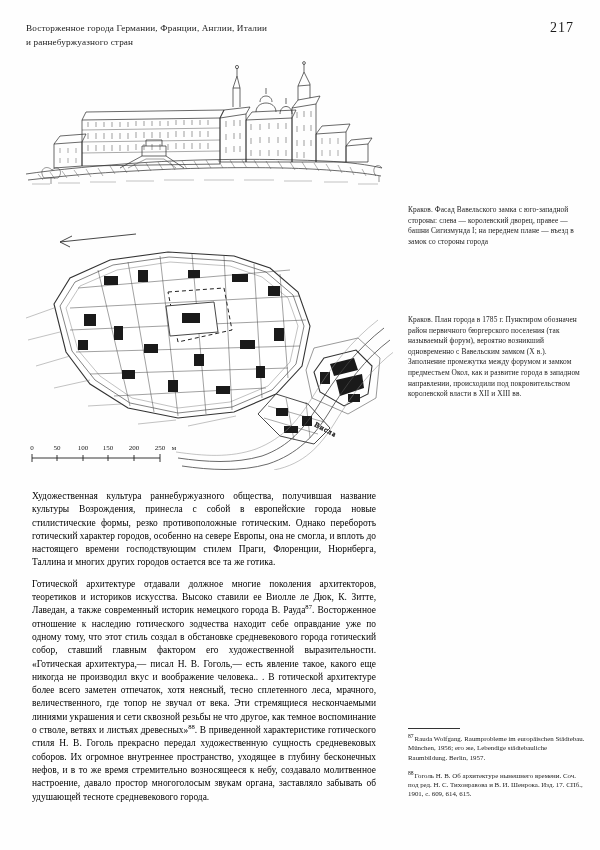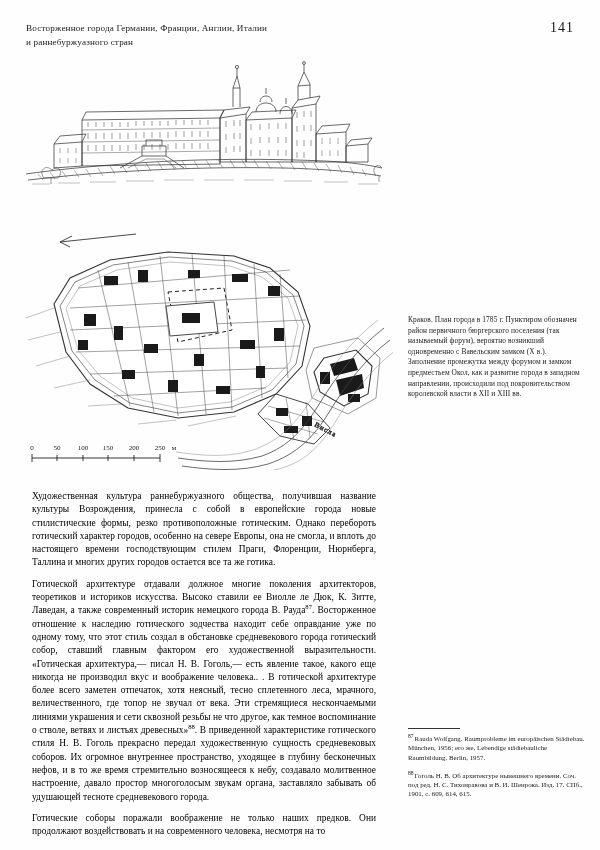--- a/index.html
+++ b/index.html
@@ -103,21 +103,21 @@
 </style>
 </head>
 <body>
 
 <div class="page">
 
   <div class="runhead">
     <div>Восторженное города Германии, Франции, Англии, Италии</div>
     <div>и раннебуржуазного стран</div>
   </div>
-  <div class="folio">141</div>
+  <div class="folio">217</div>
 
   <div class="engraving">
     <svg width="360" height="128" viewBox="0 0 360 128" xmlns="http://www.w3.org/2000/svg">
       <g fill="none" stroke="#2a2a2a" stroke-width="0.7">
 
         <path d="M2 116 C 30 112, 52 110, 74 108 C 110 105, 140 103, 175 102 C 215 101, 255 101, 300 103 C 325 104, 345 107, 358 110"></path>
         <path d="M4 122 C 40 118, 70 115, 110 113 C 160 110, 210 109, 260 110 C 300 111, 335 114, 357 118"></path>
 
         <g stroke-width="0.45" stroke="#555">
           <path d="M14 116 l5 6"></path>
@@ -345,26 +345,26 @@
           <text x="65" y="242">100</text>
           <text x="90" y="242">150</text>
           <text x="116" y="242">200</text>
           <text x="142" y="242">250</text>
           <text x="156" y="242">м</text>
         </g>
       </g>
     </svg>
   </div>
 
+  <div class="caption" id="caption-facade">Краков. Фасад Вавельского замка с юго-западной стороны: слева — королевский дворец, правее — башни Сигизмунда I; на переднем плане — въезд в замок со стороны города</div>
   <div class="caption" id="caption-plan">Краков. План города в 1785 г. Пунктиром обозначен район первичного бюргерского поселения (так называемый форум), вероятно возникший одновременно с Вавельским замком (X в.). Заполнение промежутка между форумом и замком предместьем Окол, как и развитие города в западном направлении, происходили под покровительством королевской власти в XII и XIII вв.</div>
 
   <div class="body">
     <p>Художественная культура раннебуржуазного общества, получившая название культуры Возрождения, принесла с собой в европейские города новые стилистические формы, резко противоположные готическим. Однако перебороть готический характер городов, особенно на севере Европы, она не смогла, и вплоть до настоящего времени господствующим стилем Праги, Флоренции, Нюрнберга, Таллина и многих других городов остается все та же готика.</p>
     <p><span>Готической архитектуре отдавали должное многие поколения архитекторов, теоретиков и историков искусства. Высоко ставили ее Виолле ле Дюк, К. Зитте, Лаведан, а также современный историк немецкого города В. Рауда</span><sup>87</sup><span>. Восторженное отношение к наследию готического зодчества находит себе оправдание уже по одному тому, что этот стиль создал в обстановке средневекового города готический собор, ставший главным фактором его художественной выразительности. «Готическая архитектура,— писал Н. В. Гоголь,— есть явление такое, какого еще никогда не производил вкус и воображение человека.. . В готической архитектуре более всего заметен отпечаток, хотя неясный, тесно сплетенного леса, мрачного, величественного, где топор не звучал от века. Эти стремящиеся нескончаемыми линиями украшения и сети сквозной резьбы не что другое, как темное воспоминание о стволе, ветвях и листьях древесных»</span><sup>88</sup><span>. В приведенной характеристике готического стиля Н. В. Гоголь прекрасно передал художественную сущность средневековых соборов. Их огромное внутреннее пространство, уходящее в глубину бесконечных нефов, и в то же время стремительно возносящееся к небу, создавало молитвенное настроение, давало простор многоголосым звукам органа, заставляло забывать об удушающей тесноте средневекового города.</span></p>
-    <p>Готические соборы поражали воображение не только наших предков. Они продолжают воздействовать и на современного человека, несмотря на то</p>
   </div>
 
   <div class="fnrule"></div>
   <div class="footnotes">
     <div class="fn">
       <span class="fnmark">87</span><span>Rauda Wolfgang. Raumprobleme im europäischen Städtebau. München, 1956; его же, Lebendige städtebauliche Raumbildung. Berlin, 1957.</span>
     </div>
     <div class="fn">
       <span class="fnmark">88</span><span>Гоголь Н. В. Об архитектуре нынешнего времени. Соч. под ред. Н. С. Тихонравова и В. И. Шенрока. Изд. 17. СПб., 1901, с. 609, 614, 615.</span>
     </div>

